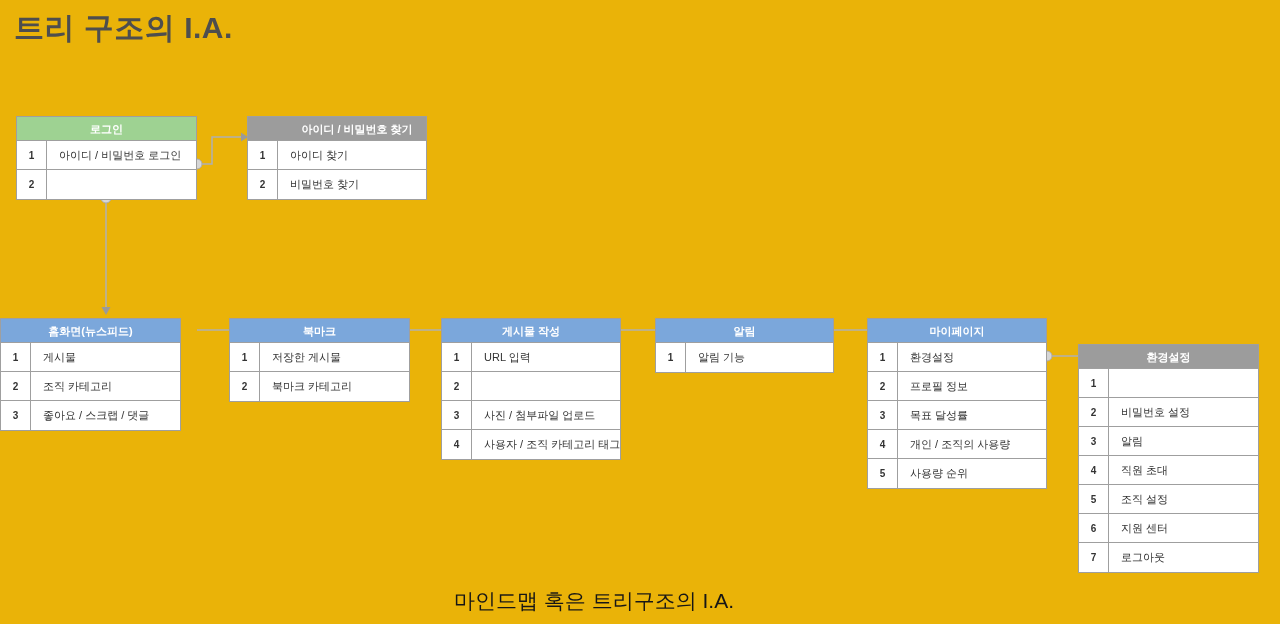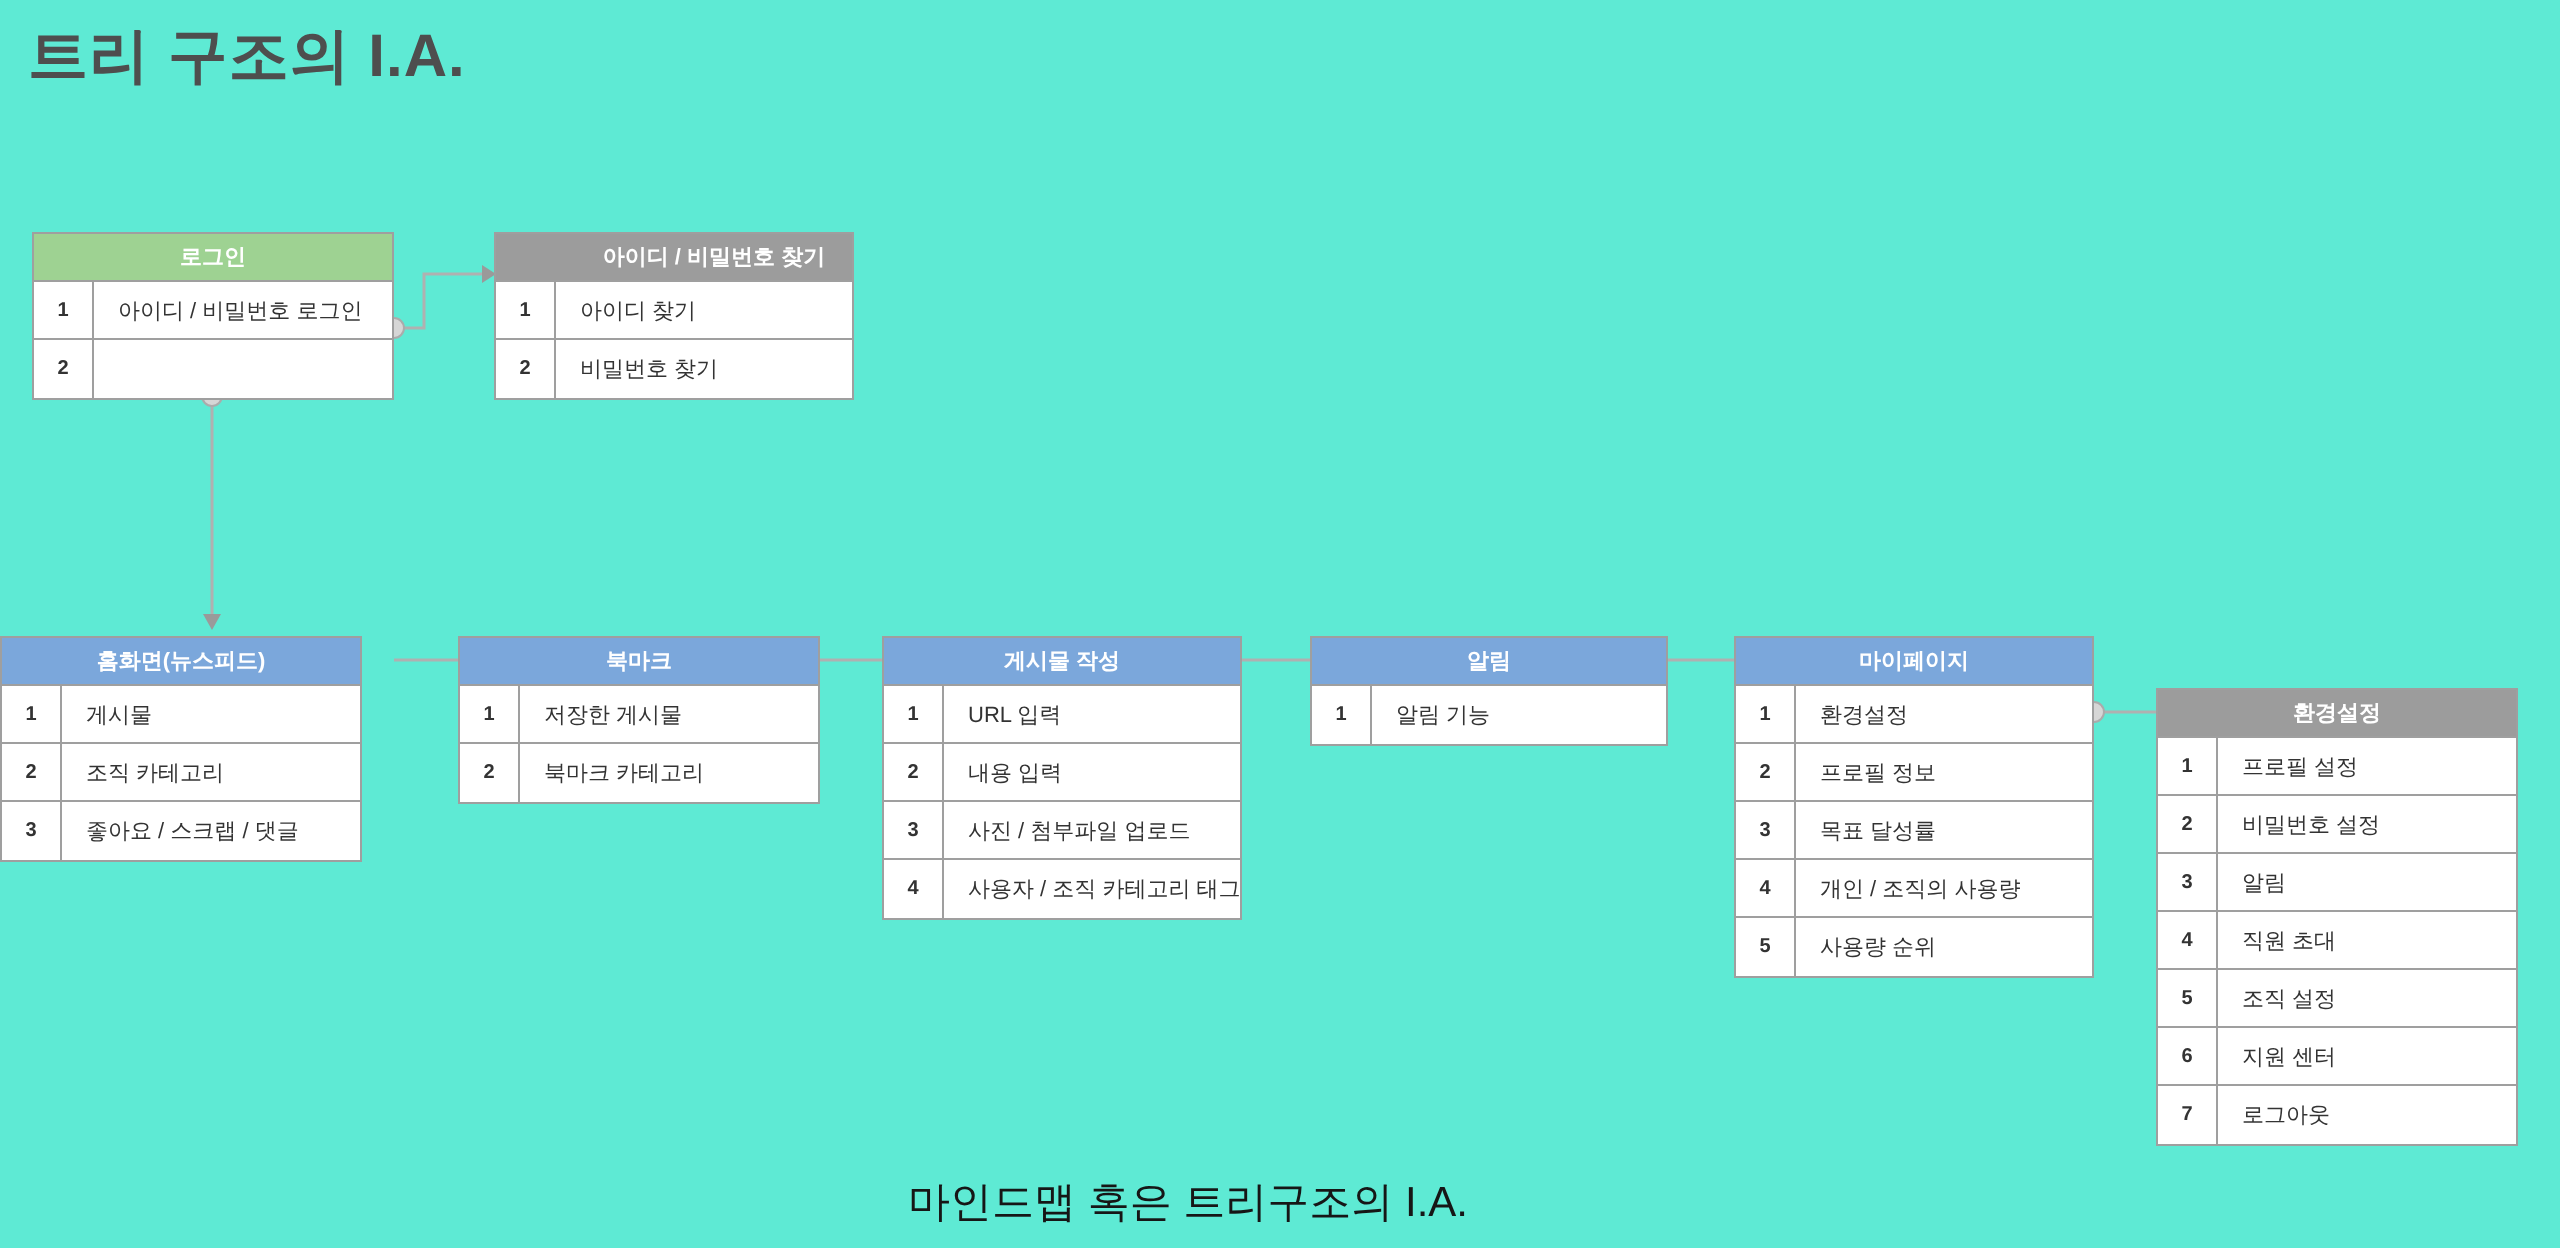--- a/index.html
+++ b/index.html
@@ -1,20 +1,20 @@
 <!DOCTYPE html>
 <html style="--connector: #b0b0b0;"><head>
 <meta charset="utf-8">
 <style>
   * { margin:0; padding:0; box-sizing:border-box; }
   html,body { background:#ffffff; }
   body { font-family:"Liberation Sans","DejaVu Sans",sans-serif; }
   .page {
     position:relative; width:1280px; height:624px;
-    background:#5eead4; overflow:hidden;
+    background:#eab308; overflow:hidden;
   }
   .page-title {
     position:absolute; left:14px; top:8px;
     font-size:30px; font-weight:bold; color:#4e4e4e; letter-spacing:0.5px;
   }
   .caption {
     position:absolute; left:0; top:587px; width:1188px;
     text-align:center; font-size:21px; color:#161616; font-weight:400;
   }
   #connector-layer { position:absolute; left:0; top:0; pointer-events:none; }
@@ -117,21 +117,20 @@
         </div>
       </div>
       <div class="box" style="left: 441px; top: 318px; width: 180px;">
         <div class="box-header" style="background: rgb(123, 167, 219);">게시물 작성</div>
         <div class="box-row">
           <div class="row-num">1</div>
           <div class="row-label">URL 입력</div>
         </div>
         <div class="box-row">
           <div class="row-num">2</div>
-          <div class="row-label">내용 입력</div>
         </div>
         <div class="box-row">
           <div class="row-num">3</div>
           <div class="row-label">사진 / 첨부파일 업로드</div>
         </div>
         <div class="box-row">
           <div class="row-num">4</div>
           <div class="row-label">사용자 / 조직 카테고리 태그</div>
         </div>
       </div>
@@ -162,21 +161,20 @@
         </div>
         <div class="box-row">
           <div class="row-num">5</div>
           <div class="row-label">사용량 순위</div>
         </div>
       </div>
       <div class="box" style="left: 1078px; top: 344px; width: 181px;">
         <div class="box-header" style="background: rgb(156, 156, 156);">환경설정</div>
         <div class="box-row">
           <div class="row-num">1</div>
-          <div class="row-label">프로필 설정</div>
         </div>
         <div class="box-row">
           <div class="row-num">2</div>
           <div class="row-label">비밀번호 설정</div>
         </div>
         <div class="box-row">
           <div class="row-num">3</div>
           <div class="row-label">알림</div>
         </div>
         <div class="box-row">

